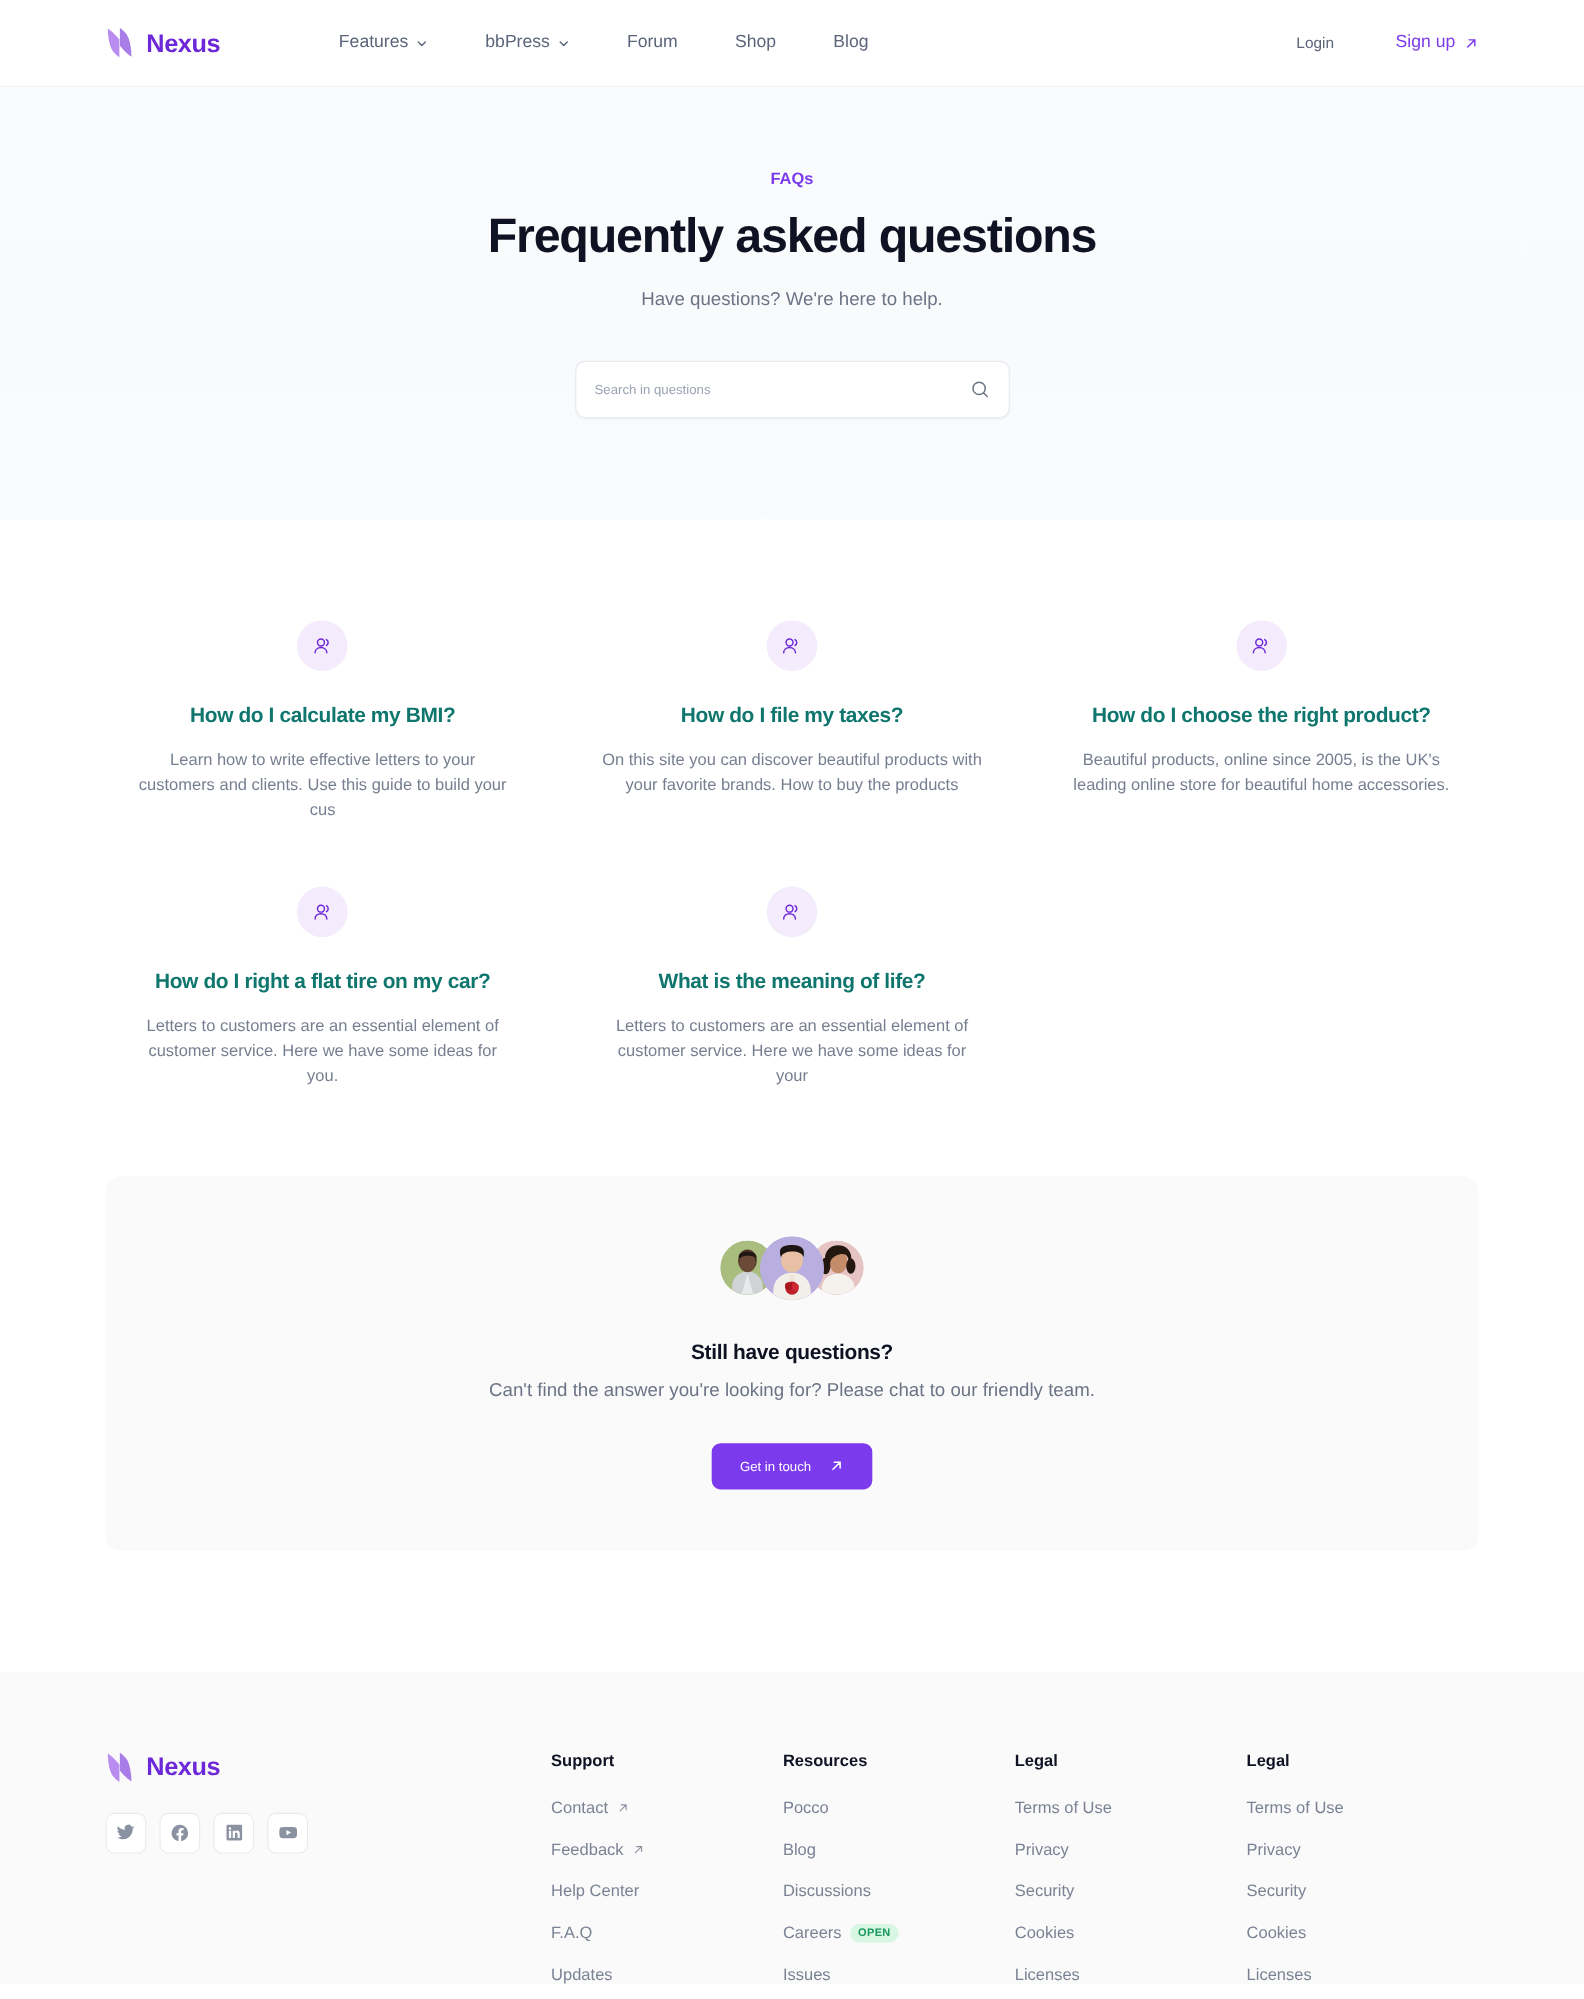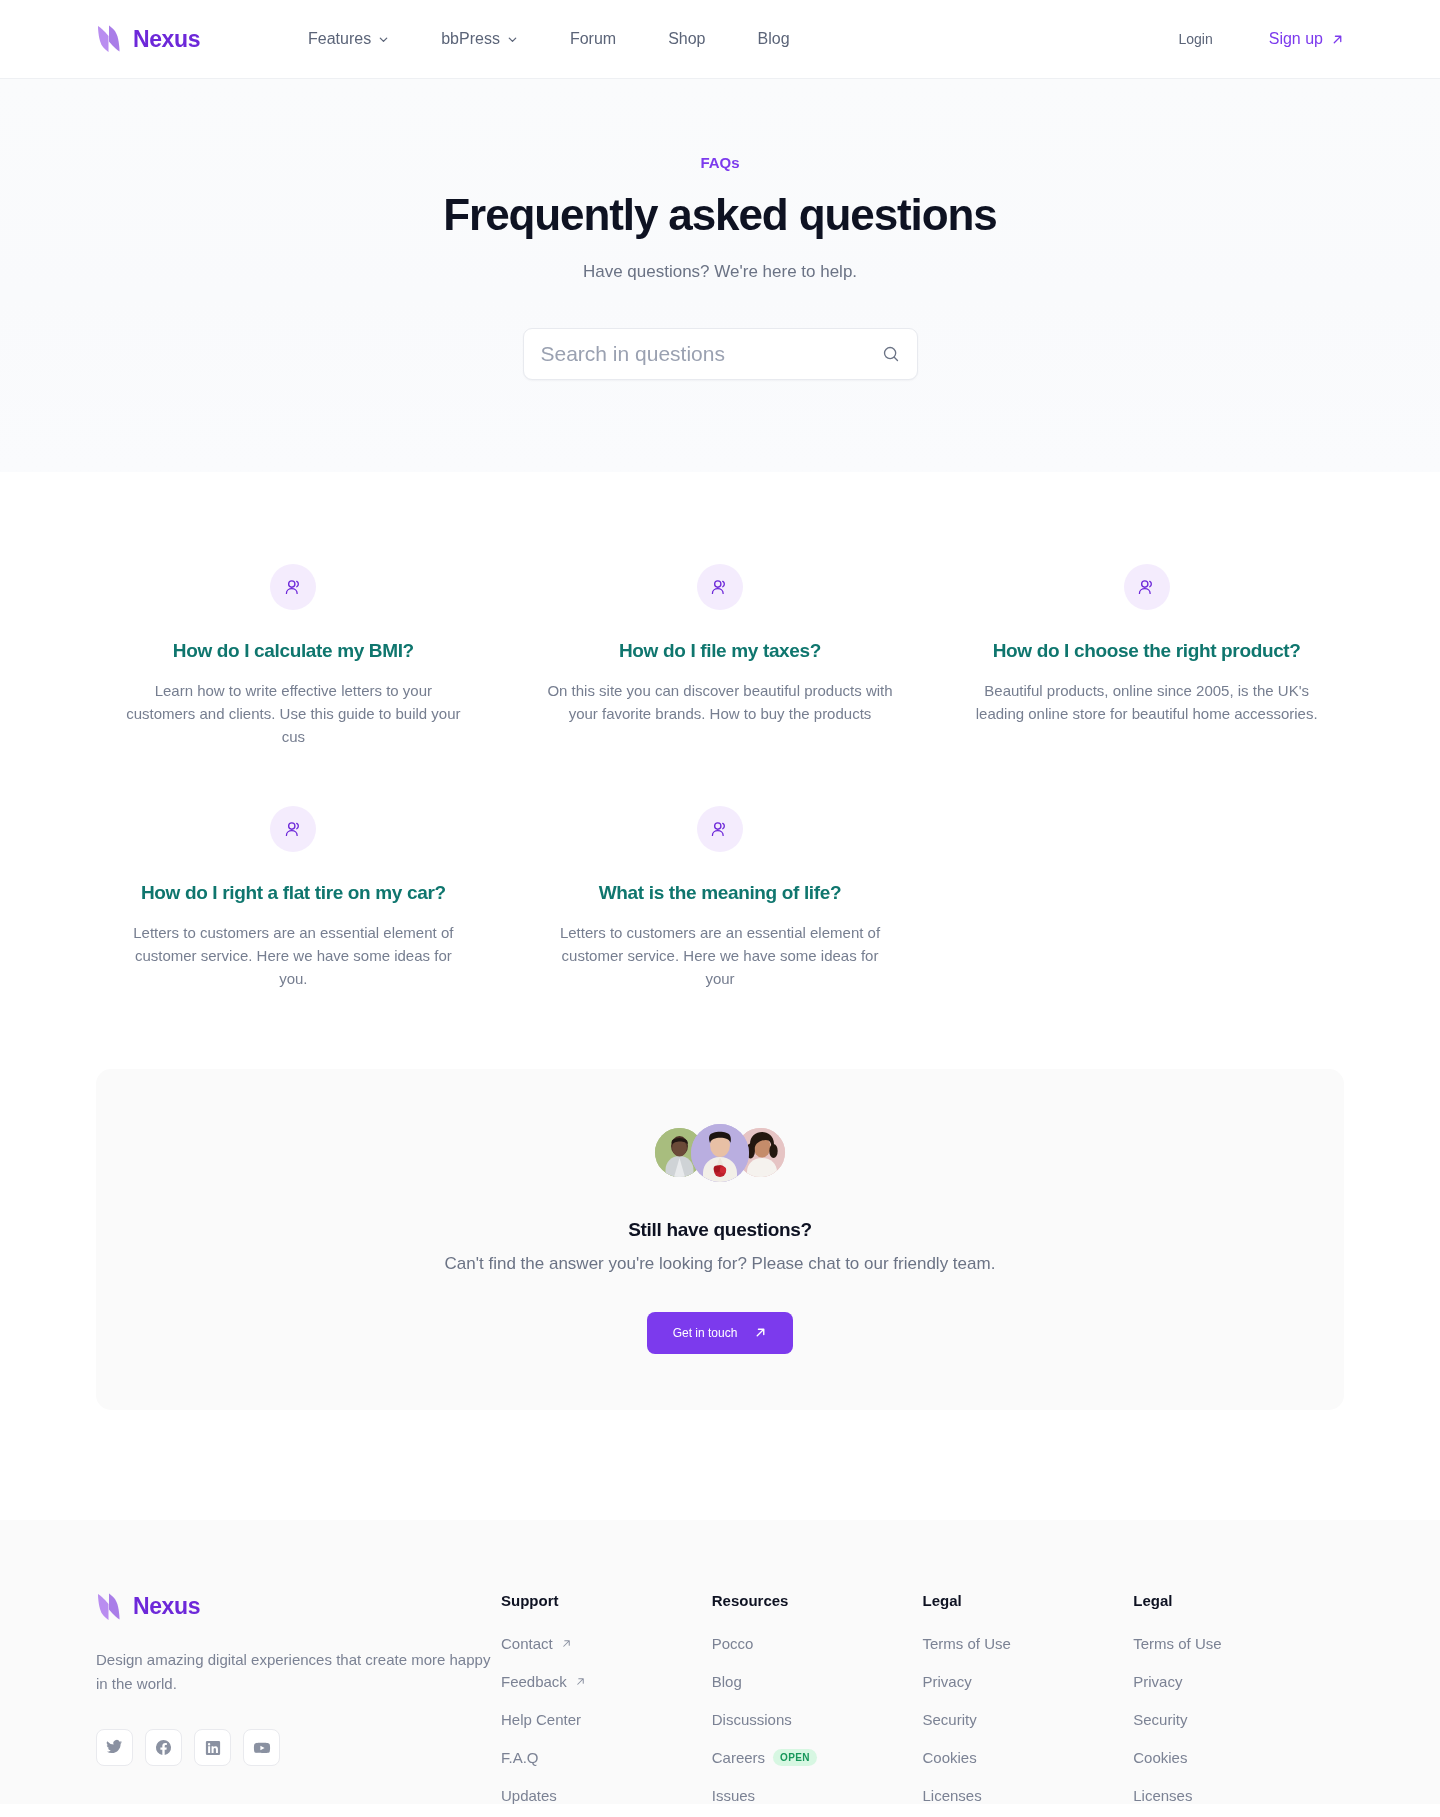--- a/index.html
+++ b/index.html
@@ -59,21 +59,21 @@
   }
   .hero-sub { font-size: 17px; color: #6b7385; margin-bottom: 46px; }
   .search-wrap {
     width: 395px; height: 52px; margin: 0 auto;
     background: #fff; border: 1px solid #e8eaef; border-radius: 9px;
     display: flex; align-items: center; padding: 0 17px;
     box-shadow: 0 1px 2px rgba(16,24,40,0.04);
   }
   .search-input {
     flex: 1; border: none; outline: none; background: transparent;
-    font-family: inherit; font-size: 21px; color: #3d4453;
+    font-family: inherit; font-size: 12px; color: #3d4453;
   }
   .search-input::placeholder { color: #9aa1b1; }
   .search-btn { background: none; border: none; cursor: pointer; padding: 0; display: flex; }
 
   
   .faq-section { padding: 92px 96px 0; }
   .faq-grid {
     display: grid; grid-template-columns: repeat(3, 1fr);
     column-gap: 32px; row-gap: 58px;
   }
@@ -339,21 +339,20 @@
     <div class="f-brand">
       <div class="f-brand-row">
         <span>
           <svg width="26" height="30" viewBox="0 0 26 30" fill="none">
             <path d="M2 2 C2 2 2 17 7 23 C10 26.5 12.5 28 12.5 28 L12.5 12 C12.5 12 8 6 2 2Z" fill="#b98df0"></path>
             <path d="M23.5 27.5 C23.5 27.5 23.5 12.5 18.5 6.5 C15.5 3 13 1.5 13 1.5 L13 17.5 C13 17.5 17.5 23.5 23.5 27.5Z" fill="#a97de8"></path>
           </svg>
         </span>
         <span class="f-brand-name">Nexus</span>
       </div>
-      <div class="f-tag">Design amazing digital experiences that create more happy in the world.</div>
       <div class="socials">
         <div class="soc">
           <span>
             <svg width="17" height="17" viewBox="0 0 18 18" fill="#8a91a1">
                 <path d="M17 3.4a6.6 6.6 0 01-1.9.52 3.3 3.3 0 001.45-1.82 6.6 6.6 0 01-2.1.8A3.3 3.3 0 008.1 5.9a9.35 9.35 0 01-6.8-3.45 3.3 3.3 0 001.02 4.4 3.27 3.27 0 01-1.5-.41v.04a3.3 3.3 0 002.65 3.23 3.3 3.3 0 01-1.49.06 3.3 3.3 0 003.08 2.29A6.62 6.62 0 011 13.4a9.33 9.33 0 005.06 1.48c6.07 0 9.4-5.03 9.4-9.4v-.43A6.7 6.7 0 0017 3.4z"></path>
               </svg>
           </span>
         </div>
         <div class="soc">
           <span>

